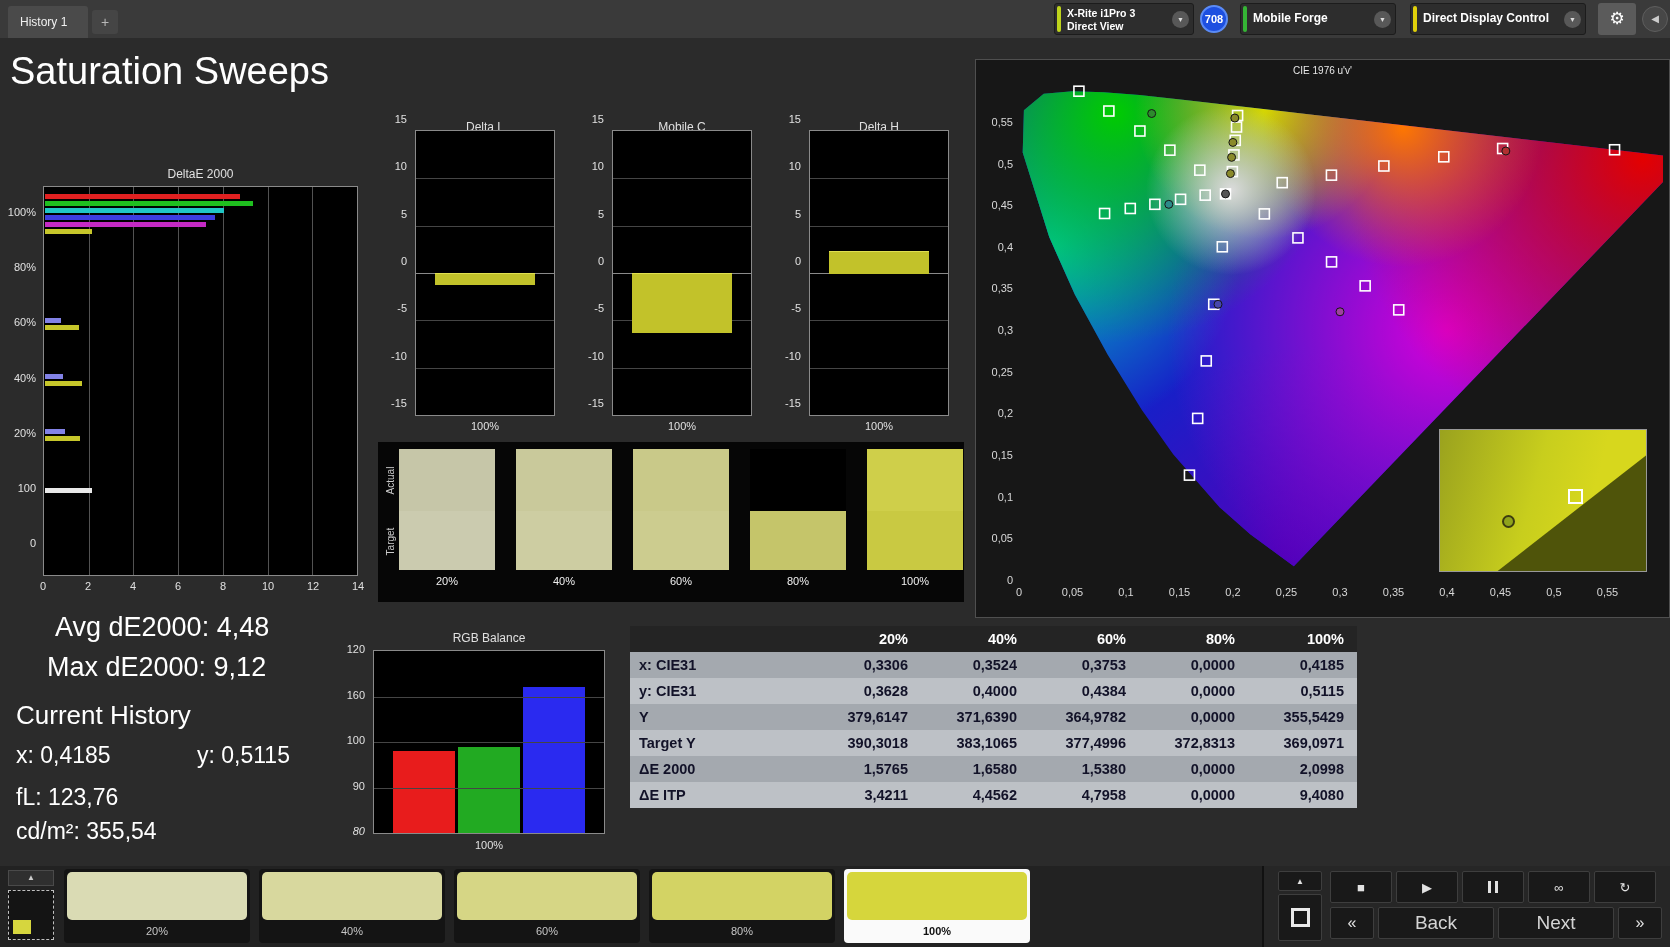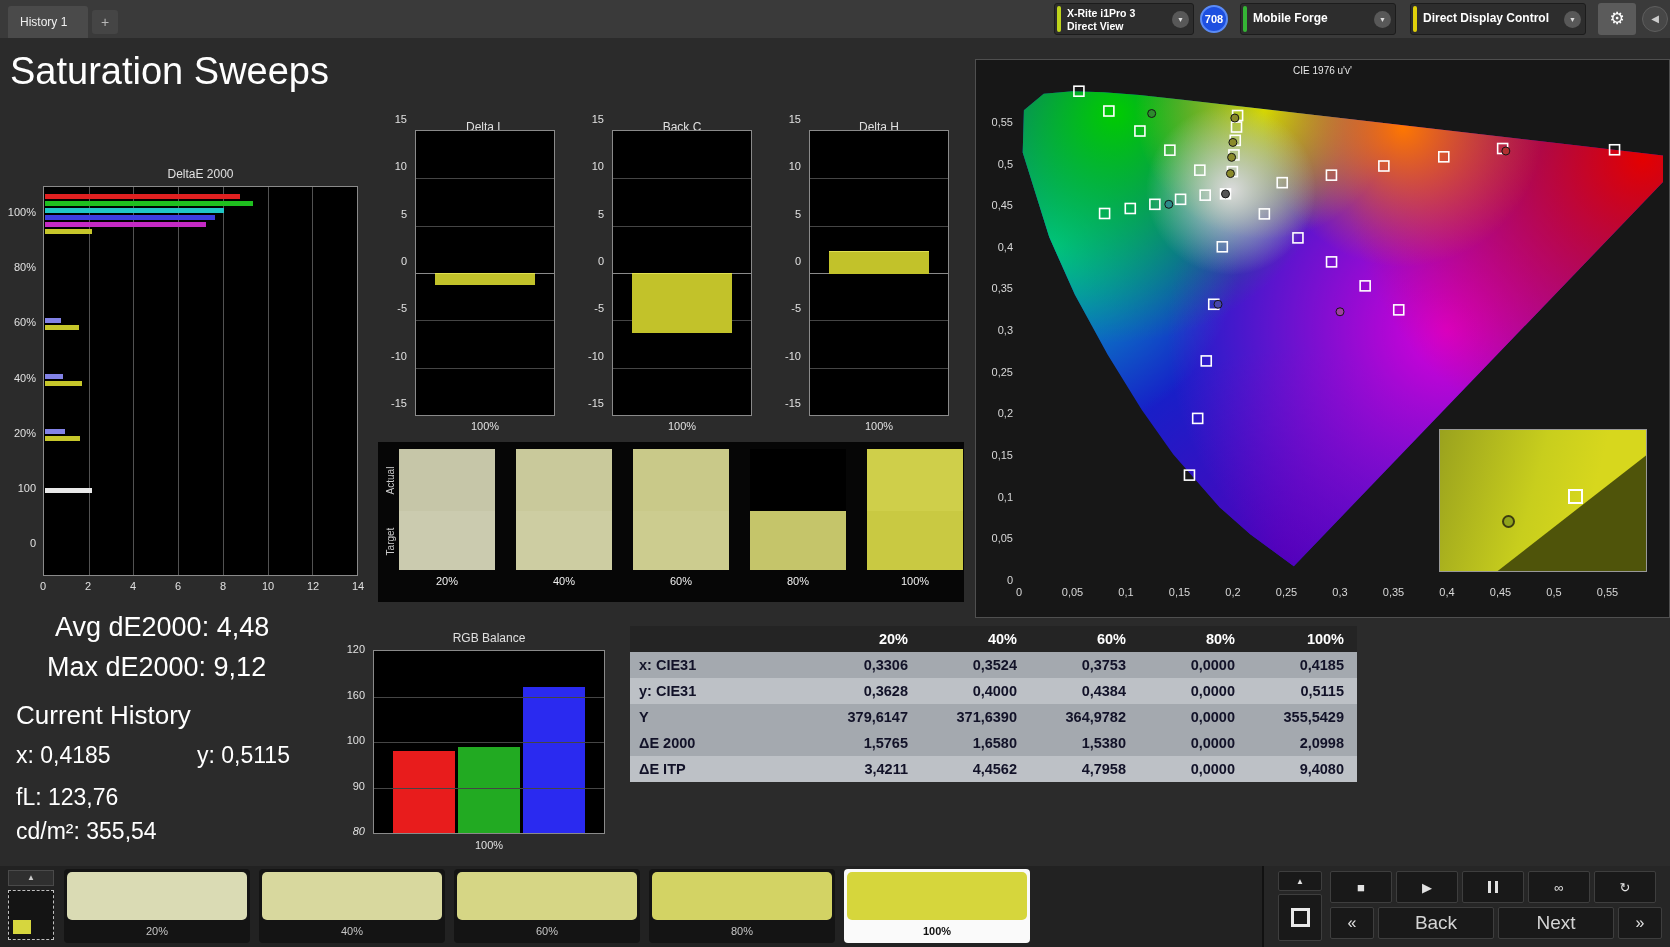--- a/index.html
+++ b/index.html
@@ -239,21 +239,21 @@
     <div class="ylab" style="top: -7px;">15</div>
     <div class="ylab" style="top: 40.3333px;">10</div>
     <div class="ylab" style="top: 87.6667px;">5</div>
     <div class="ylab" style="top: 135px;">0</div>
     <div class="ylab" style="top: 182.333px;">-5</div>
     <div class="ylab" style="top: 229.667px;">-10</div>
     <div class="ylab" style="top: 277px;">-15</div>
   </div>
 <div class="sd-xlabel" style="left:415px">100%</div>
 
-<div class="chart-title sd-title" style="left:612px">Back C</div>
+<div class="chart-title sd-title" style="left:612px">Mobile C</div>
 <div class="plot sd-plot" id="delta_c-plot" style="left:612px">
     <div class="hline" style="top: 16.6667%;"></div>
     <div class="hline" style="top: 33.3333%;"></div>
     <div class="hline zero" style="top: 50%;"></div>
     <div class="hline" style="top: 66.6667%;"></div>
     <div class="hline" style="top: 83.3333%;"></div>
     <div class="dbar" style="top: 142px; height: 58.6933px;"></div>
   </div>
 <div class="ylabels sd-ylabels" id="delta_c-ylabels" style="left:575px">
     <div class="ylab" style="top: -7px;">15</div>
@@ -503,20 +503,28 @@
       <div class="cv">0,5115</div>
     </div>
     <div class="trow odd">
       <div class="c0">Y</div>
       <div class="cv">379,6147</div>
       <div class="cv">371,6390</div>
       <div class="cv">364,9782</div>
       <div class="cv">0,0000</div>
       <div class="cv">355,5429</div>
     </div>
+    <div class="trow even">
+      <div class="c0">Target Y</div>
+      <div class="cv">390,3018</div>
+      <div class="cv">383,1065</div>
+      <div class="cv">377,4996</div>
+      <div class="cv">372,8313</div>
+      <div class="cv">369,0971</div>
+    </div>
     <div class="trow odd">
       <div class="c0">ΔE 2000</div>
       <div class="cv">1,5765</div>
       <div class="cv">1,6580</div>
       <div class="cv">1,5380</div>
       <div class="cv">0,0000</div>
       <div class="cv">2,0998</div>
     </div>
     <div class="trow even">
       <div class="c0">ΔE ITP</div>

